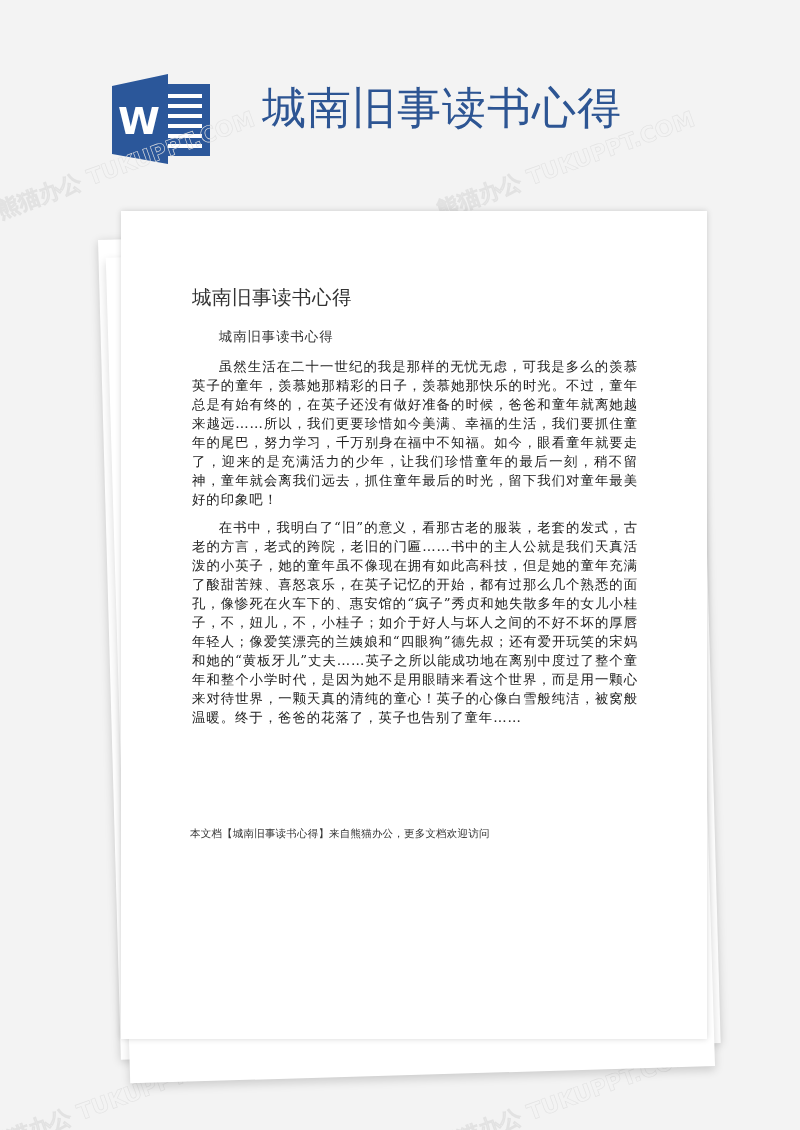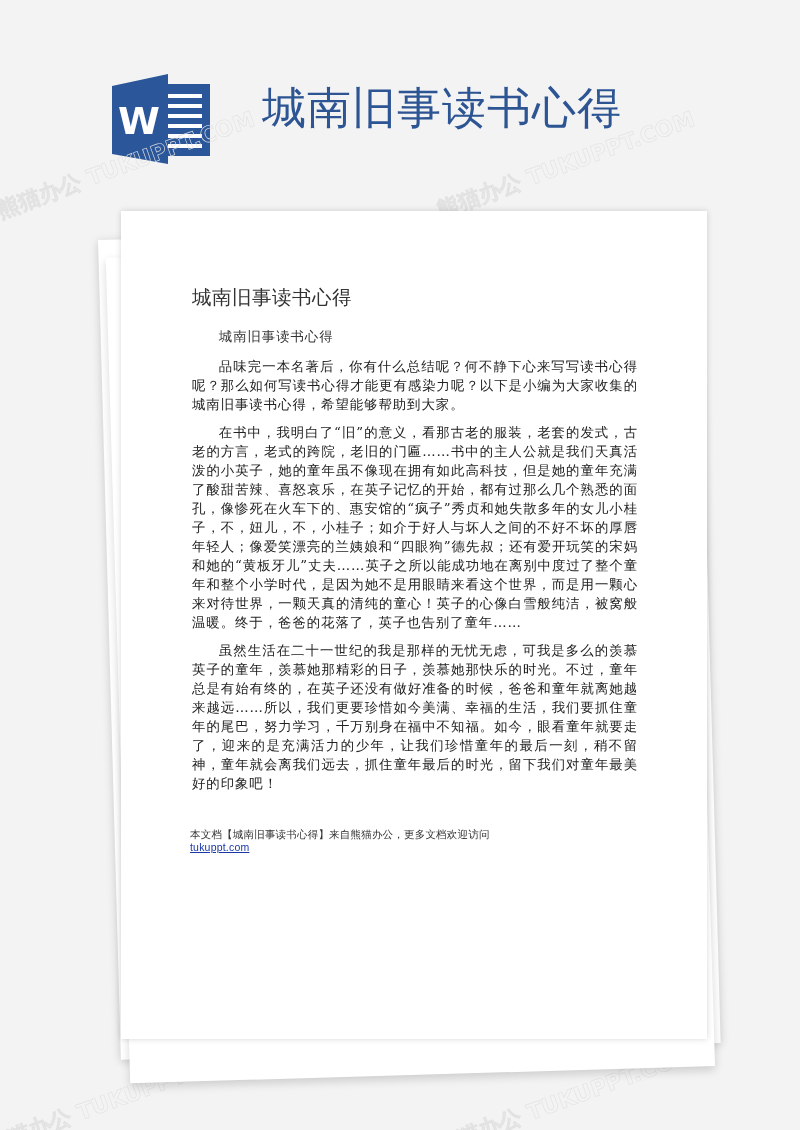--- a/index.html
+++ b/index.html
@@ -40,21 +40,21 @@
     }
     .doc-body {
       position: absolute; left: 71px; top: 116px; width: 446px;
       font-size: 13.4px; line-height: 19px; color: #222; letter-spacing: 0.95px;
       text-align: justify;
     }
     .doc-body p { margin: 0 0 9px 0; text-indent: 2em; }
     .doc-body p.sub { text-indent: 2em; color: #333; margin-bottom: 11px; }
     .footer-note {
       position: absolute; left: 69px; top: 617px; font-size: 10.5px; color: #333; line-height: 13px;
-      font-family: Liberation Sans, sans-serif; letter-spacing: 0.2px;
+      font-family: Liberation Mono, monospace; letter-spacing: 0.2px;
     }
     .footer-link { color: #1a36a8; text-decoration: underline; display: block; }
   </style>
 </head>
 <body>
 
 <div class="header">
   <svg class="word-logo" viewBox="0 0 102 90">
     <rect x="44" y="10" width="56" height="72" fill="#2b579a"></rect>
     <rect x="52" y="20" width="40" height="4" fill="#fff"></rect>
@@ -74,21 +74,19 @@
 <div class="watermark" style="left:-20px;top:1085px;">熊猫办公 TUKUPPT.COM</div>
 <div class="watermark" style="left:430px;top:1085px;">熊猫办公 TUKUPPT.COM</div>
 
 <div class="sheet-back-left"></div>
 <div class="sheet-back-bottom"></div>
 
 <div class="page">
   <div class="doc-title">城南旧事读书心得</div>
   <div class="doc-body">
     <p class="sub">城南旧事读书心得</p>
-    <p>品味完一本名著后，你有什么总结呢？何不静下心来写写读书心得呢？那么如何写读书心得才能更有感染力呢？以下是小编为大家收集的城南旧事读书心得，希望能够帮助到大家。</p>
+    <p>虽然生活在二十一世纪的我是那样的无忧无虑，可我是多么的羡慕英子的童年，羡慕她那精彩的日子，羡慕她那快乐的时光。不过，童年总是有始有终的，在英子还没有做好准备的时候，爸爸和童年就离她越来越远……所以，我们更要珍惜如今美满、幸福的生活，我们要抓住童年的尾巴，努力学习，千万别身在福中不知福。如今，眼看童年就要走了，迎来的是充满活力的少年，让我们珍惜童年的最后一刻，稍不留神，童年就会离我们远去，抓住童年最后的时光，留下我们对童年最美好的印象吧！</p>
     <p>在书中，我明白了“旧”的意义，看那古老的服装，老套的发式，古老的方言，老式的跨院，老旧的门匾……书中的主人公就是我们天真活泼的小英子，她的童年虽不像现在拥有如此高科技，但是她的童年充满了酸甜苦辣、喜怒哀乐，在英子记忆的开始，都有过那么几个熟悉的面孔，像惨死在火车下的、惠安馆的“疯子”秀贞和她失散多年的女儿小桂子，不，妞儿，不，小桂子；如介于好人与坏人之间的不好不坏的厚唇年轻人；像爱笑漂亮的兰姨娘和“四眼狗”德先叔；还有爱开玩笑的宋妈和她的“黄板牙儿”丈夫……英子之所以能成功地在离别中度过了整个童年和整个小学时代，是因为她不是用眼睛来看这个世界，而是用一颗心来对待世界，一颗天真的清纯的童心！英子的心像白雪般纯洁，被窝般温暖。终于，爸爸的花落了，英子也告别了童年……</p>
-    <p>虽然生活在二十一世纪的我是那样的无忧无虑，可我是多么的羡慕英子的童年，羡慕她那精彩的日子，羡慕她那快乐的时光。不过，童年总是有始有终的，在英子还没有做好准备的时候，爸爸和童年就离她越来越远……所以，我们更要珍惜如今美满、幸福的生活，我们要抓住童年的尾巴，努力学习，千万别身在福中不知福。如今，眼看童年就要走了，迎来的是充满活力的少年，让我们珍惜童年的最后一刻，稍不留神，童年就会离我们远去，抓住童年最后的时光，留下我们对童年最美好的印象吧！</p>
   </div>
   <div class="footer-note">
     <span>本文档【城南旧事读书心得】来自熊猫办公，更多文档欢迎访问</span>
-    <a class="footer-link">tukuppt.com</a>
   </div>
 </div>
 
 </body></html>

